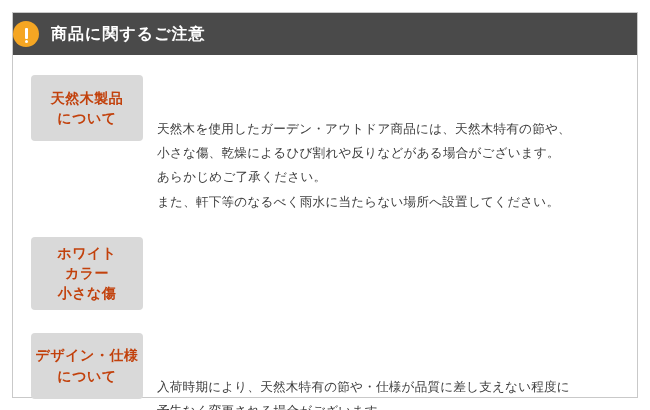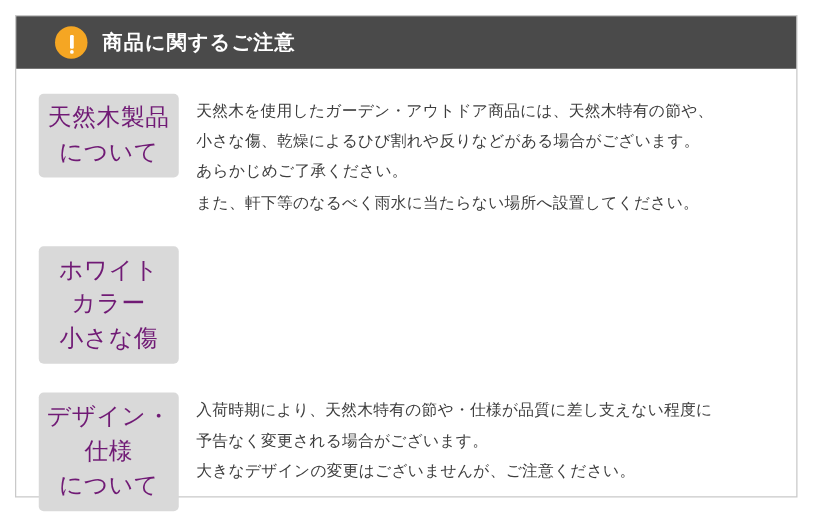--- a/index.html
+++ b/index.html
@@ -33,21 +33,21 @@
   .header {
     position: absolute;
     left: 13px;
     top: 13px;
     width: 624px;
     height: 42px;
     background: #4a4a4a;
     display: flex;
     align-items: center;
     box-sizing: border-box;
-    padding-left: 31px;
+    padding-left: 0;
   }
   .excl-icon {
     width: 26px;
     height: 26px;
     border-radius: 50%;
     background: #f5a623;
     display: flex;
     align-items: center;
     justify-content: center;
     flex: none;
@@ -106,36 +106,37 @@
     flex: none;
     background: #d9d9d9;
     border-radius: 4px;
     display: flex;
     align-items: center;
     justify-content: center;
     padding: 6px 4px;
     box-sizing: border-box;
   }
   .label-text {
-    color: #701a75;
-    font-size: 19px;
-    font-weight: normal;
+    color: #c2410c;
+    font-size: 14px;
+    font-weight: bold;
     line-height: 1.45;
     text-align: center;
     letter-spacing: 0.5px;
     white-space: pre-line;
   }
   .body-text {
     margin-left: 14px;
     color: #3d3d3d;
     font-size: 12.6px;
     line-height: 1.92;
     white-space: pre-line;
     padding-top: 2px;
     letter-spacing: 0.2px;
+    margin-top: 40px;
   }
 </style>
 </head>
 <body>
 
 <div class="page">
   <div class="frame"></div>
 
   <div class="header">
     <div class="excl-wrap">

